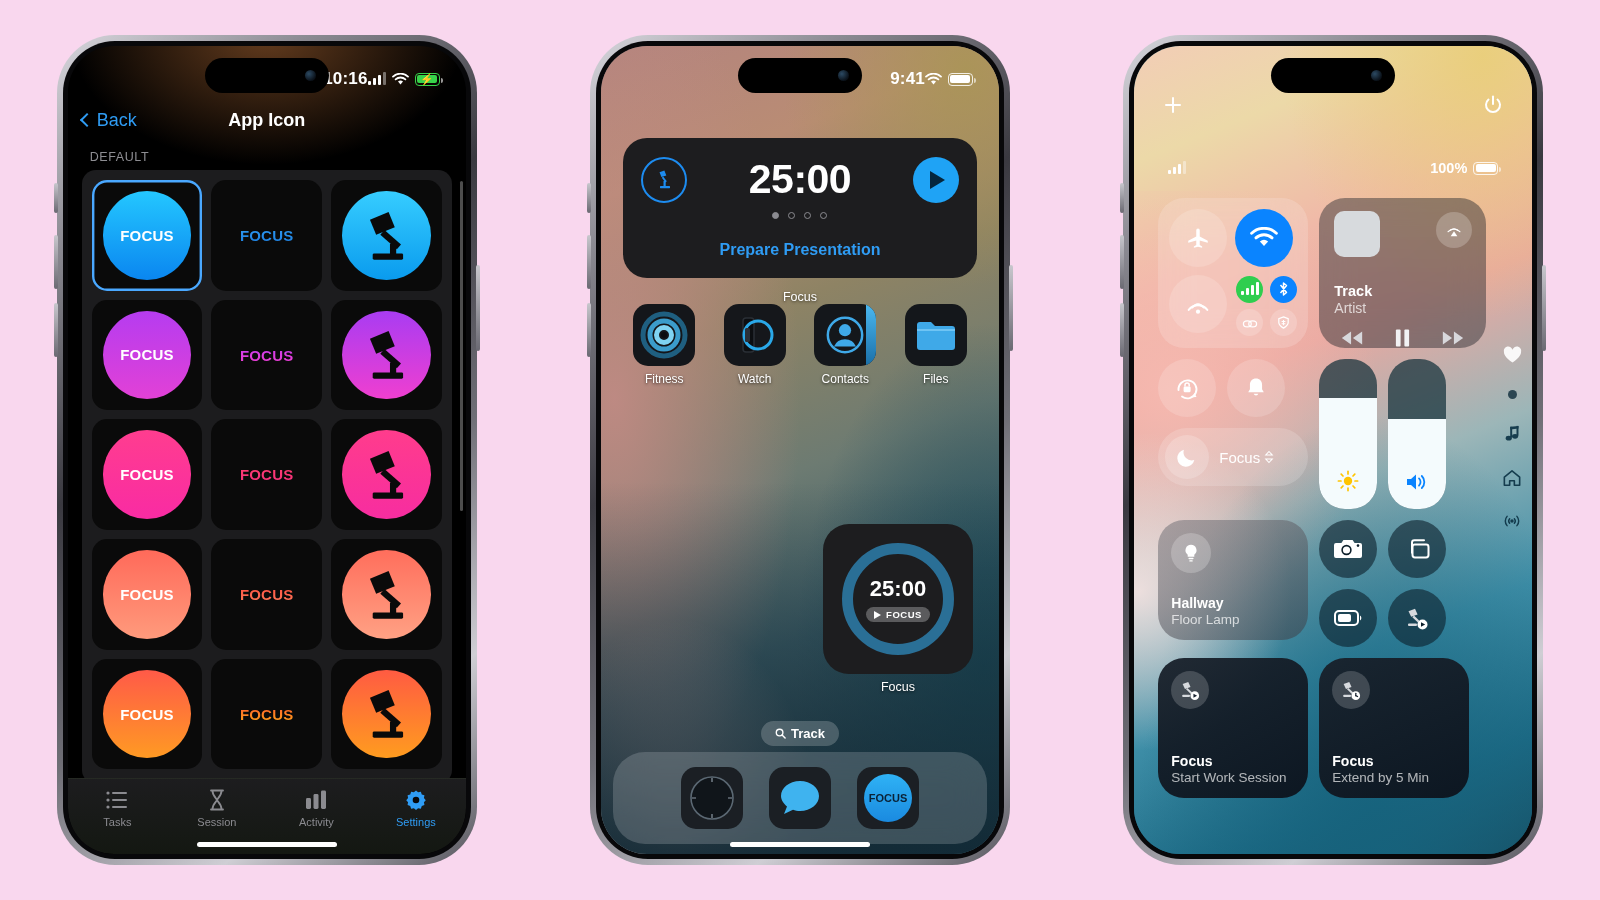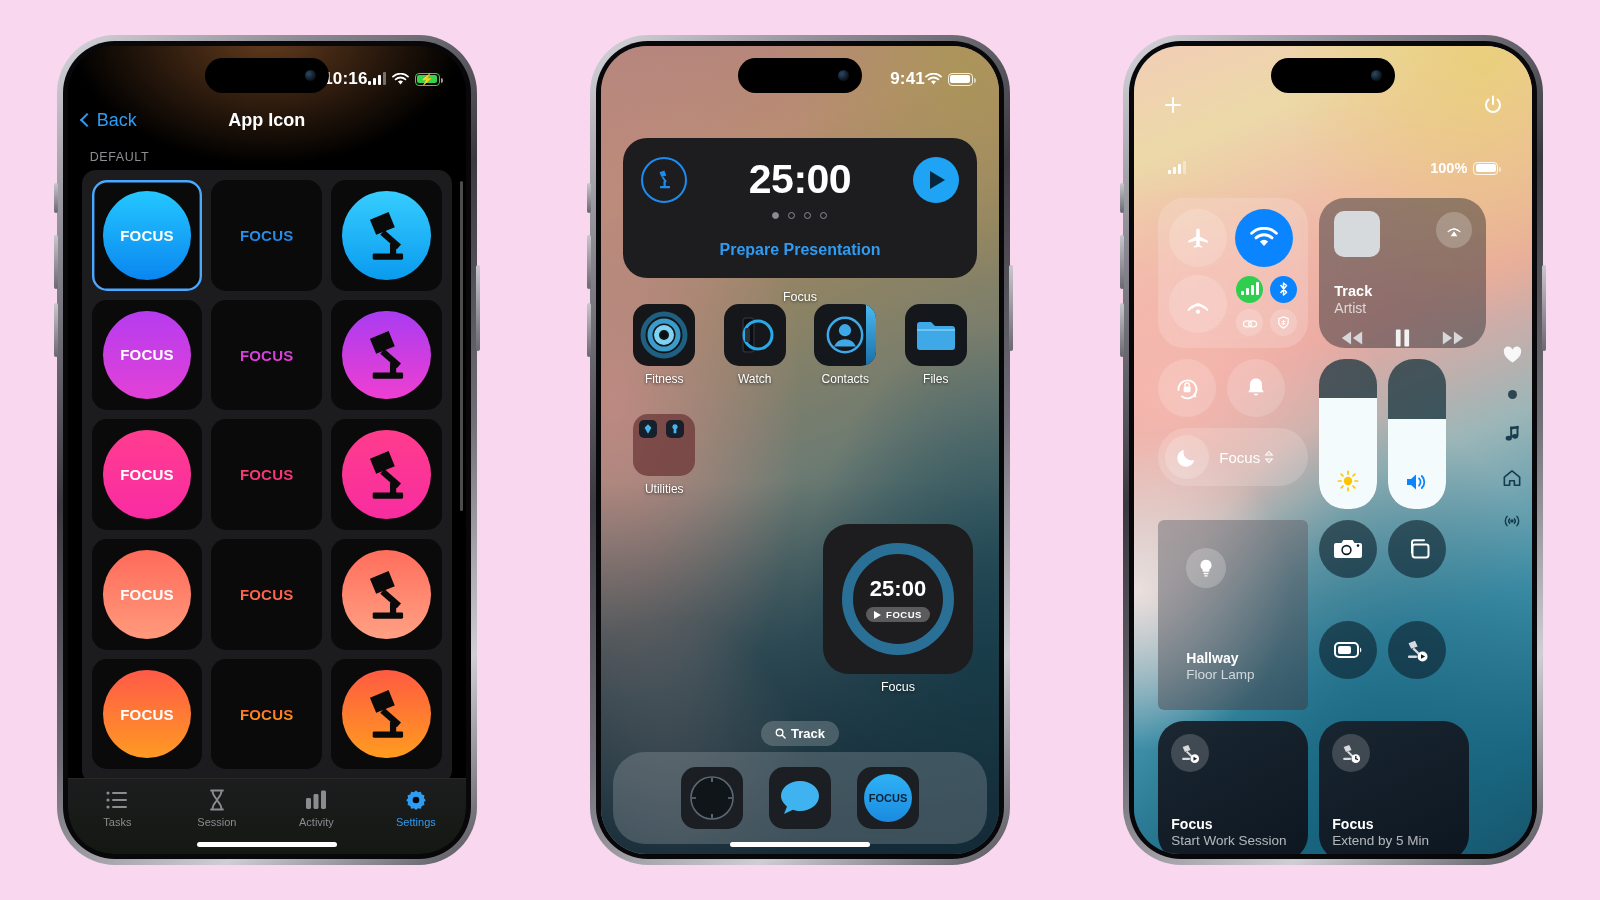--- a/index.html
+++ b/index.html
@@ -214,23 +214,23 @@
     display:flex;align-items:center;justify-content:center; }
   .focus-pill .ft { color:#fff;font-size:15px;display:flex;align-items:center;gap:4px; }
 
   .sliders { display:flex; gap:11px; }
   .slider { width:58px; height:150px; border-radius:26px; overflow:hidden;
     background:rgba(18,48,58,.72); display:flex; flex-direction:column; justify-content:flex-end;
     position:relative; }
   .slider .fillp { background:#f4fbfd; width:100%; display:flex;
     align-items:flex-end; justify-content:center; padding-bottom:16px; }
 
-  .home-tile { width:150px; height:190px; border-radius:6px;
+  .home-tile { width:150px; height:120px; border-radius:26px;
     background:linear-gradient(150deg,rgba(120,118,124,.55),rgba(60,62,70,.55));
-    padding:28px; display:flex; flex-direction:column; justify-content:space-between; }
+    padding:13px; display:flex; flex-direction:column; justify-content:space-between; }
   .home-tile .bulb { width:40px;height:40px;border-radius:50%;background:rgba(255,255,255,.22);
     display:flex;align-items:center;justify-content:center; }
   .home-tile .n1 { color:#fff;font-size:14px;font-weight:bold; }
   .home-tile .n2 { color:rgba(255,255,255,.72);font-size:13.5px;margin-top:1px; }
 
   .rgrid { display:grid; grid-template-columns:1fr 1fr; gap:11px; }
   .rgrid .cbtn { width:58px;height:58px; background:rgba(12,30,42,.60); }
 
   .sc-tile { width:150px; height:140px; border-radius:26px;
     background:linear-gradient(155deg,rgba(24,32,42,.94),rgba(12,18,28,.94));
@@ -562,37 +562,20 @@
         <div class="app">
           <div class="tile">
             <div style="width:100%;height:100%;background:#14171b;display:flex;align-items:center;justify-content:center;">
       <svg width="46" height="40" viewBox="0 0 46 40">
         <path d="M4 10 a3 3 0 0 1 3-3 h11 l4 4 h17 a3 3 0 0 1 3 3 v18 a3 3 0 0 1-3 3 H7 a3 3 0 0 1-3-3 Z" fill="#3fa9e8"></path>
         <path d="M4 14 h38 v2 H4 Z" fill="#6fc4f4"></path>
               </svg>
             </div>
           </div>
                   <span class="name">Files</span>
-        </div>
-        <div class="app">
-          <div class="tile">
-            <div style="width:100%;height:100%;background:rgba(110,58,58,.78);padding:6px;display:grid;grid-template-columns:1fr 1fr;gap:3px;align-content:start;">
-      <div style="width:18px;height:18px;border-radius:5px;background:#17202a;display:flex;align-items:center;justify-content:center;">
-        <svg width="12" height="12" viewBox="0 0 14 14">
-                  <path d="M7 1.5 l4 4 -4 7 -4-7 Z" fill="#49b4ea"></path>
-                </svg>
-              </div>
-      <div style="width:18px;height:18px;border-radius:5px;background:#17202a;display:flex;align-items:center;justify-content:center;">
-        <svg width="12" height="12" viewBox="0 0 14 14">
-                  <path d="M7 1.5 a3 3 0 0 1 1.6 5.6 V12 H5.4 V7.1 A3 3 0 0 1 7 1.5 Z" fill="#49b4ea"></path>
-                </svg>
-              </div>
-            </div>
-          </div>
-                  <span class="name">Utilities</span>
         </div>
       </div>
 
     <div class="sm-widget">
       <div class="tile">
         <div class="ring">
           <span class="t">25:00</span>
           <span class="pill">
             <span class="tri"></span>
             <span>FOCUS</span>

